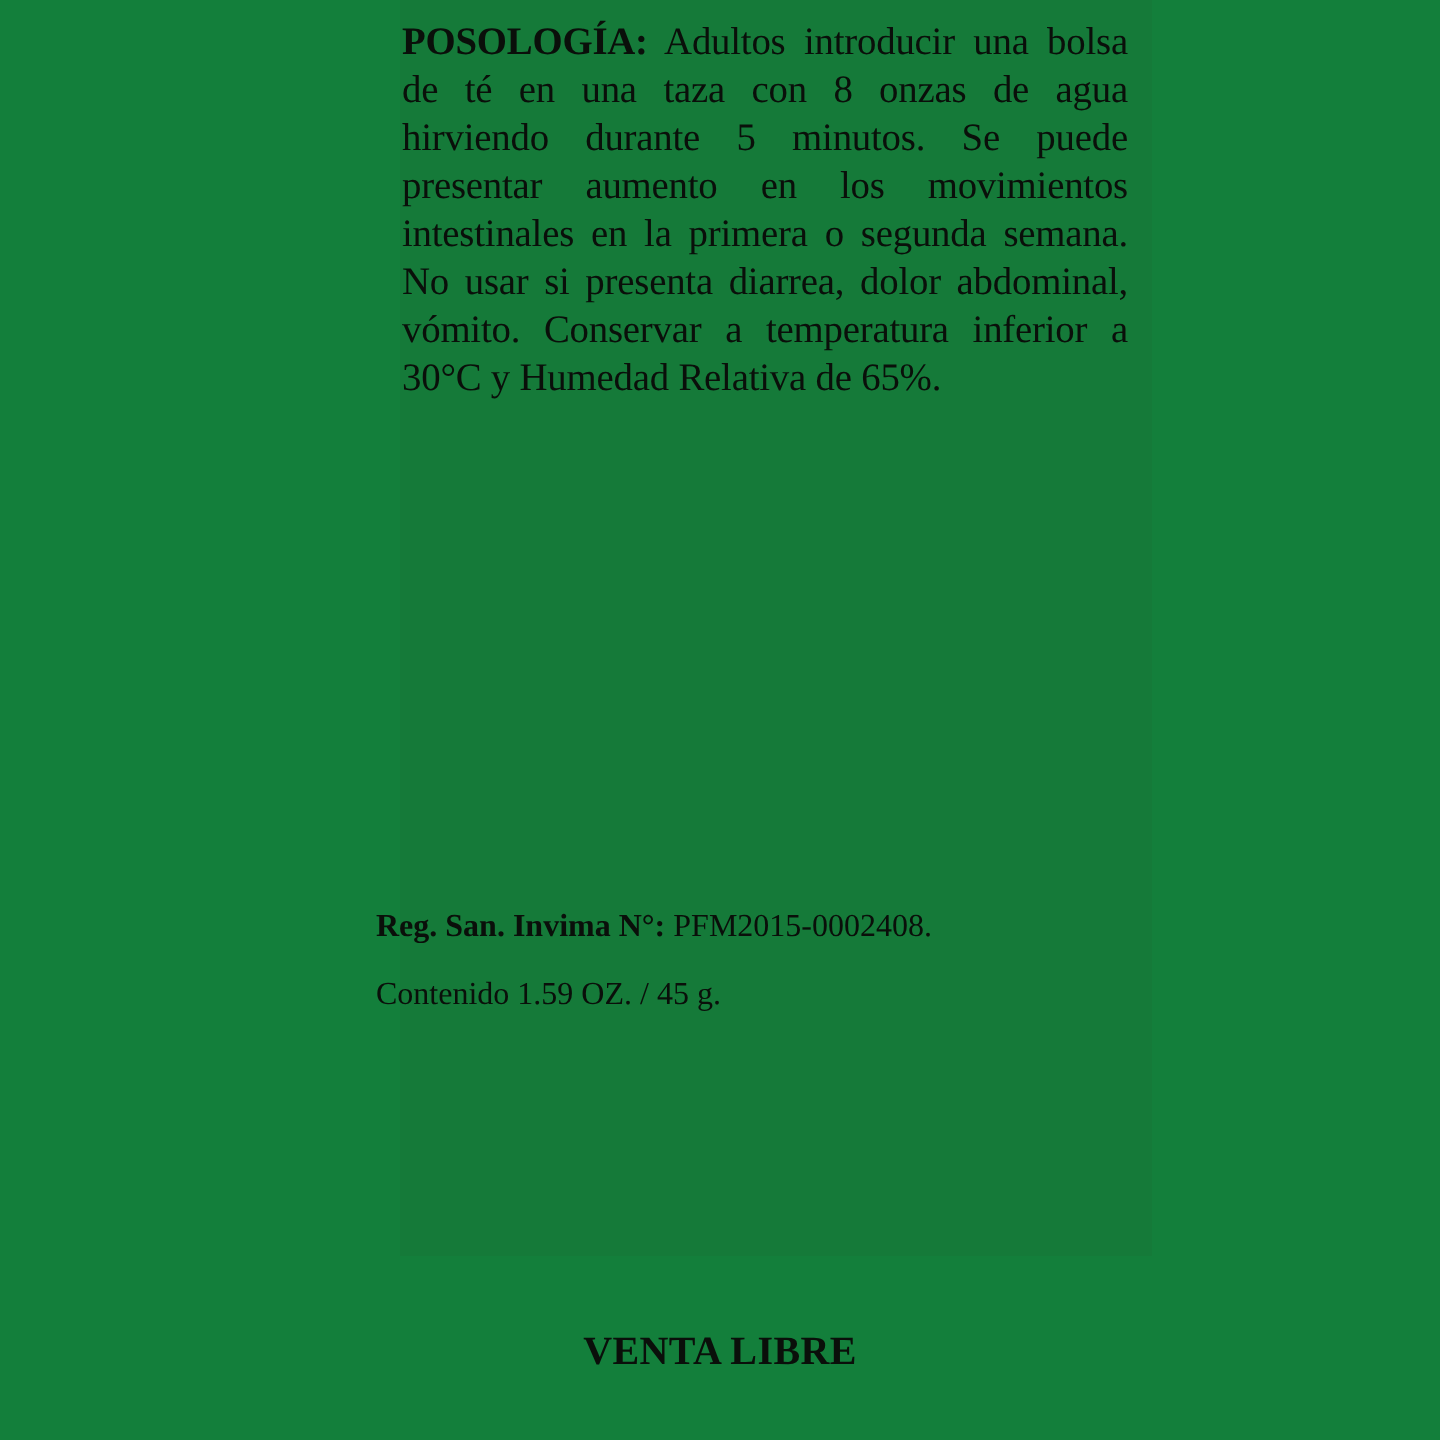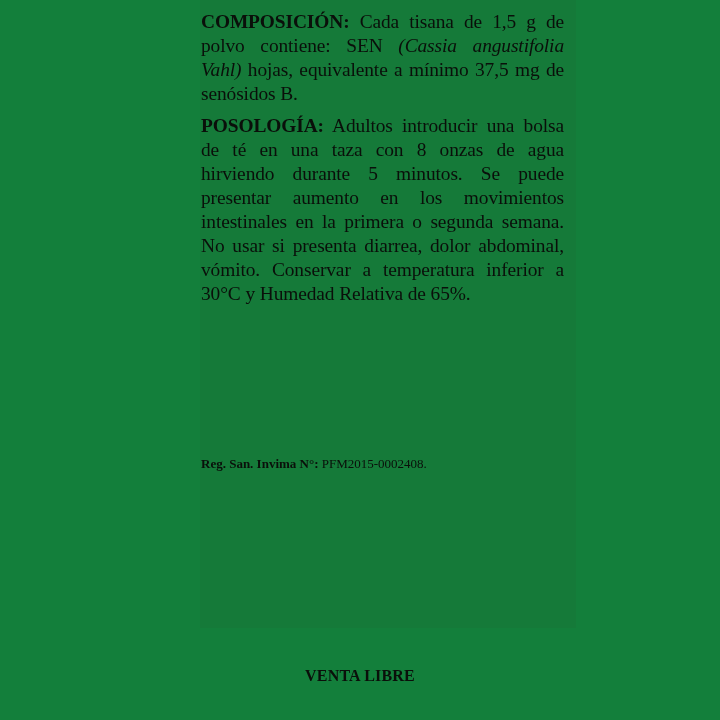--- a/index.html
+++ b/index.html
@@ -38,51 +38,51 @@
       text-align-last: left;
     }
     .para b {
       font-weight: bold;
     }
     .para i {
       font-style: italic;
     }
     .reg-block {
       position: absolute;
-      left: 201px;
+      left: 188px;
       top: 455px;
       width: 363px;
-      font-size: 13px;
+      font-size: 16px;
       line-height: 18px;
     }
     .reg-line {
       margin: 0 0 16px 0;
     }
     .reg-line b {
       font-weight: bold;
     }
     .sale-label {
       position: absolute;
       left: 0;
       width: 720px;
       top: 664px;
       text-align: center;
       font-weight: bold;
-      font-size: 16px;
+      font-size: 20px;
       line-height: 24px;
       letter-spacing: 0.2px;
     }
   </style>
 </head>
 <body>
 
 <div class="label-panel"></div>
 
 <div class="text-block">
-  <p class="para"><b>COMPOSICIÓN:</b><span> Cada tisana de 1,5 g de polvo contiene: SEN </span><i>(Cassia angustifolia Vahl)</i><span> hojas, equivalente a mínimo 37,5 mg de senósidos B.</span></p>
   <p class="para"><b>POSOLOGÍA:</b><span> Adultos introducir una bolsa de té en una taza con 8 onzas de agua hirviendo durante 5 minutos. Se puede presentar aumento en los movimientos intestinales en la primera o segunda semana. No usar si presenta diarrea, dolor abdominal, vómito. Conservar a temperatura inferior a 30°C y Humedad Relativa de 65%.</span></p>
 </div>
 
 <div class="reg-block">
   <p class="reg-line"><b>Reg. San. Invima N°:</b><span> PFM2015-0002408.</span></p>
+  <p class="reg-line">Contenido 1.59 OZ. / 45 g.</p>
 </div>
 
 <div class="sale-label">VENTA LIBRE</div>
 
 </body></html>

